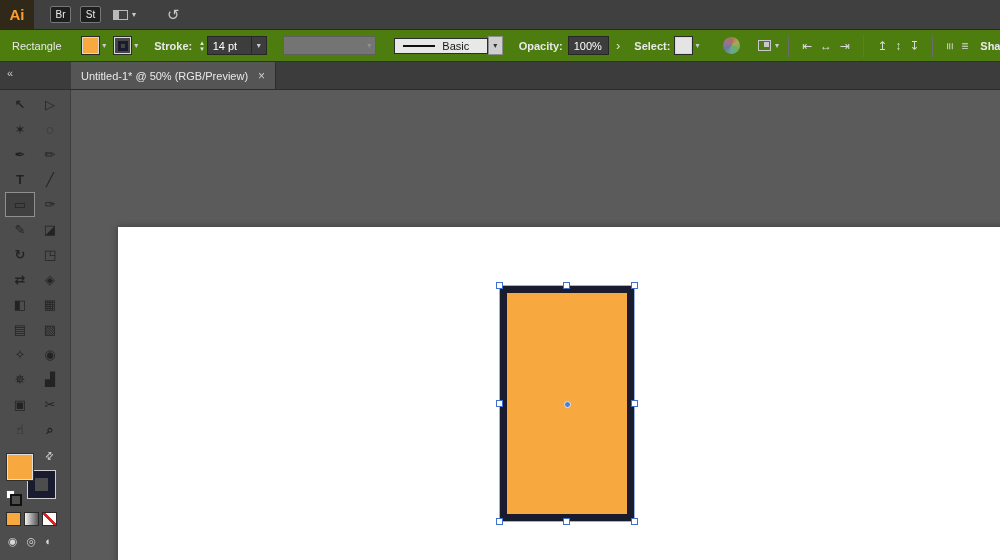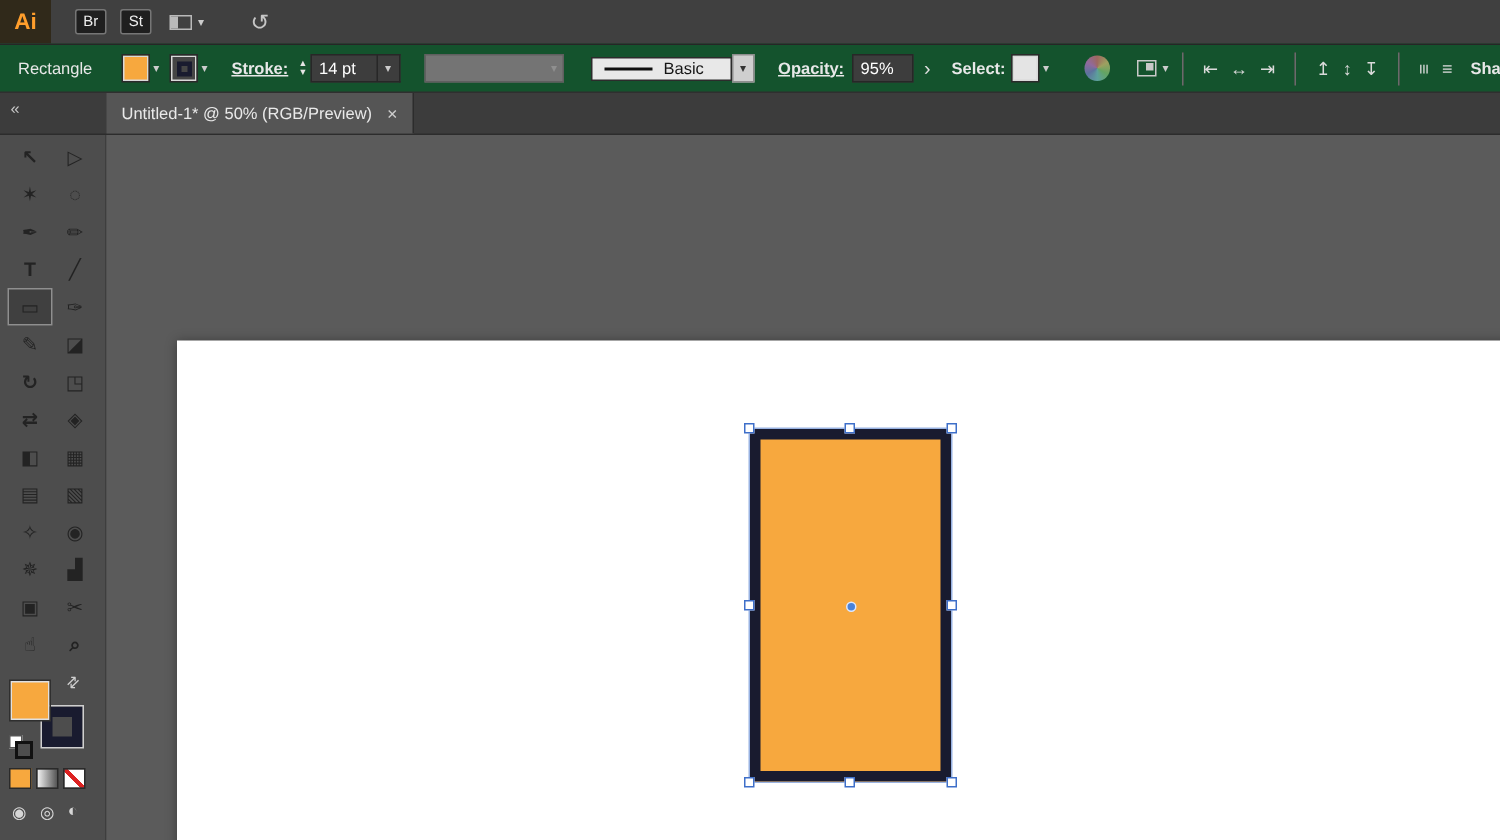--- a/index.html
+++ b/index.html
@@ -13,23 +13,23 @@
   .menu-items { display:flex; height:100%; align-items:center; margin-left:4px; }
   .menu-item { padding:0 9px; font-size:12px; color:#dedede; height:100%; display:flex; align-items:center; cursor:default; }
   .menu-right { display:flex; align-items:center; gap:9px; margin-left:16px; }
   .badge { min-width:21px; height:17px; padding:0 3px; background:#1f1f1f; border:1px solid #767676; border-radius:2px; color:#ededed; font-size:10px; display:flex; align-items:center; justify-content:center; }
   .ws-group { display:flex; align-items:center; gap:4px; margin-left:3px; }
   .ws-icon { width:15px; height:10px; border:1px solid #b9b9b9; background:linear-gradient(90deg,#b9b9b9 0 5px,transparent 5px); display:inline-block; }
   .chev { font-size:8px; color:#cccccc; line-height:1; }
   .rotate-view { font-size:15px; color:#c6c6c6; margin-left:22px; }
 
   
-  .controlbar { position:absolute; top:29px; left:0; right:0; height:33px; background:#14532d; border-top:1px solid #262626; border-bottom:1px solid #2f2f2f; display:flex; align-items:center; color:#e8e8e8; font-size:11px; white-space:nowrap; }
+  .controlbar { position:absolute; top:29px; left:0; right:0; height:33px; background:#4d7c0f; border-top:1px solid #262626; border-bottom:1px solid #2f2f2f; display:flex; align-items:center; color:#e8e8e8; font-size:11px; white-space:nowrap; }
   .bold { font-weight:bold; }
-  .link { text-decoration:underline; }
+  .link { }
   .swatch-group { display:flex; align-items:center; gap:3px; }
   .swatch { width:17px; height:17px; border:1px solid #d9d9d9; outline:1px solid #2a2a2a; display:inline-flex; align-items:center; justify-content:center; background:#bbb; }
   .stroke-swatch { background:#454545; }
   .ring { width:10px; height:10px; border:3px solid #14152a; display:block; }
   .style-swatch { background:#e4e4e4; }
   .stepper { display:flex; flex-direction:column; align-items:center; justify-content:center; color:#e6e6e6; }
   .stepper span { font-size:7px; line-height:6px; }
   .field { height:19px; background:#3d3d3d; border:1px solid #272727; color:#fff; display:flex; align-items:center; padding:0 5px; }
   .chev-btn { width:15px; height:19px; background:#3d3d3d; border:1px solid #272727; border-left:none; display:flex; align-items:center; justify-content:center; }
   .chev-btn.light { background:#cfcfcf; border:1px solid #8e8e8e; }
@@ -134,21 +134,21 @@
     <div class="brush-combo" style="margin-left:18px;">
       <span class="brush-line"></span>
       <span class="brush-name">Basic</span>
     </div>
     <div class="chev-btn light">
       <span class="chev">▾</span>
     </div>
 
     <span class="bold link" style="margin-left:16px;">Opacity:</span>
     <div class="field" style="margin-left:5px;width:42px;">
-      <span>95%</span>
+      <span>100%</span>
     </div>
     <span class="launcher">›</span>
 
     <span class="bold" style="margin-left:14px;">Select:</span>
     <div class="swatch-group" style="margin-left:5px;">
       <span class="swatch style-swatch"></span>
       <span class="chev">▾</span>
     </div>
 
     <span class="wheel" style="margin-left:24px;"></span>

